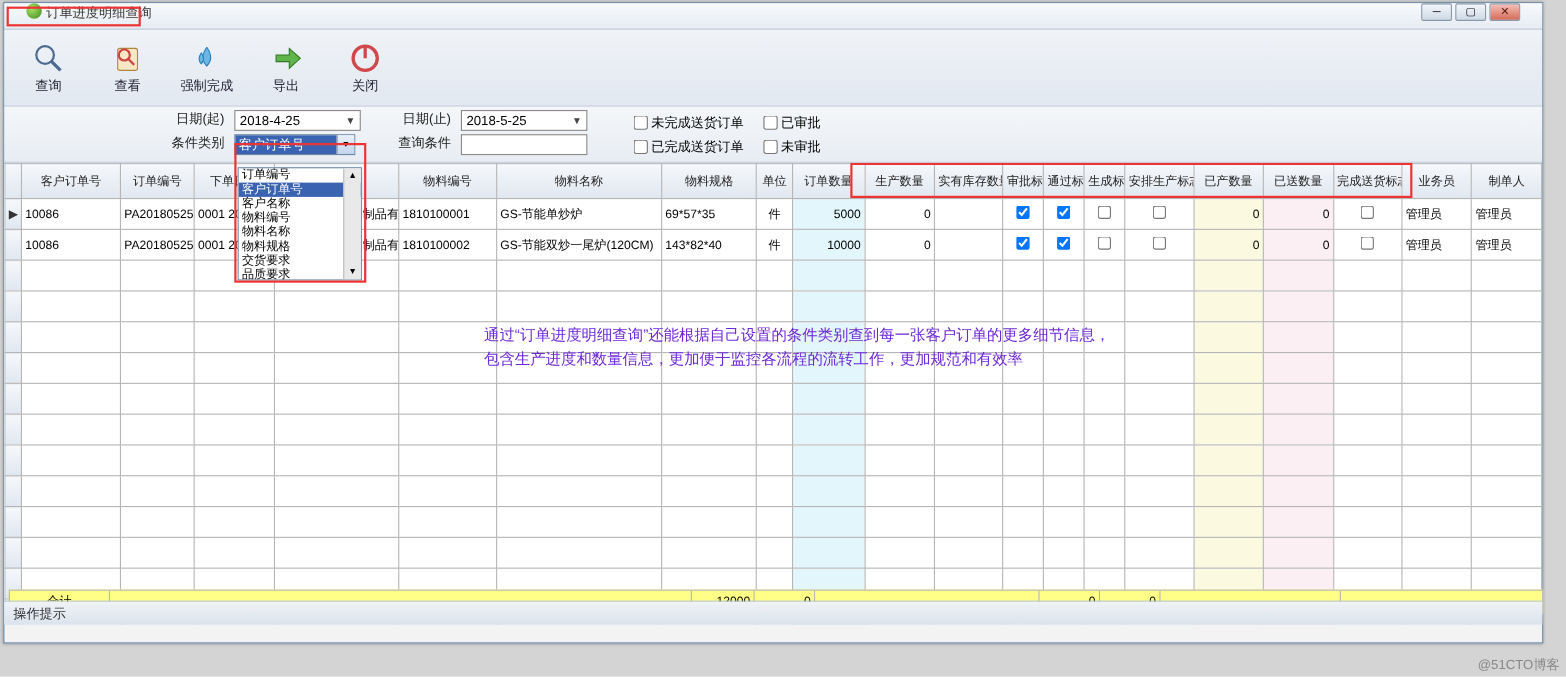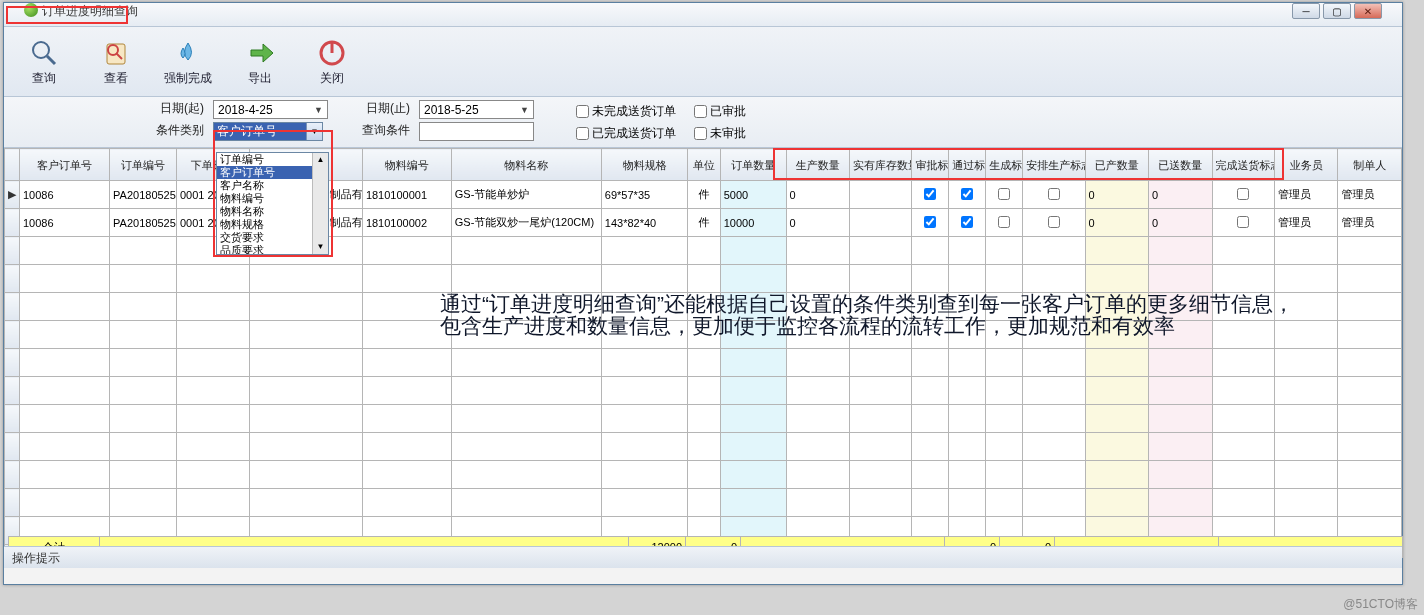--- a/index.html
+++ b/index.html
@@ -148,21 +148,21 @@
 }
 .colgroup-highlight {
   position:absolute;
   top:0; left:769px;
   width:511px; height:32px;
   border:2px solid #e33;
   pointer-events:none;
   z-index:20;
 }
 tbody td { background:#fff; }
-tbody td.num { text-align:left; }
+tbody td.num { text-align:right; }
 tbody td.ctr { text-align:center; }
 .tint-blue { background:#e2f6fb !important; }
 .tint-yellowlt { background:#fbf9e0 !important; }
 .tint-pinklt { background:#fbeff3 !important; }
 .rowmark { width:13px; background:linear-gradient(#f5f8fb,#e0e7f0) !important; text-align:center; color:#333; }
 
 .dropdown-list {
   position:absolute;
   left:216px; top:152px;
   width:113px;
@@ -201,22 +201,22 @@
   width:100%; height:22px;
   background:linear-gradient(#f0f3f7,#dbe3ed);
   border-top:1px solid #b8c6d6;
   padding-left:8px; line-height:22px;
   color:#333;
 }
 
 .annotation {
   position:absolute;
   left:440px; top:293px;
-  color:#0f172a;
-  font-size:21px;
+  color:#6d28d9;
+  font-size:14px;
   line-height:22px;
   z-index:30;
   pointer-events:none;
 }
 .watermark {
   position:absolute; right:6px; bottom:2px;
   color:#888; font-size:12px;
 }
 .ck { width:12px; height:12px; }
 </style>

